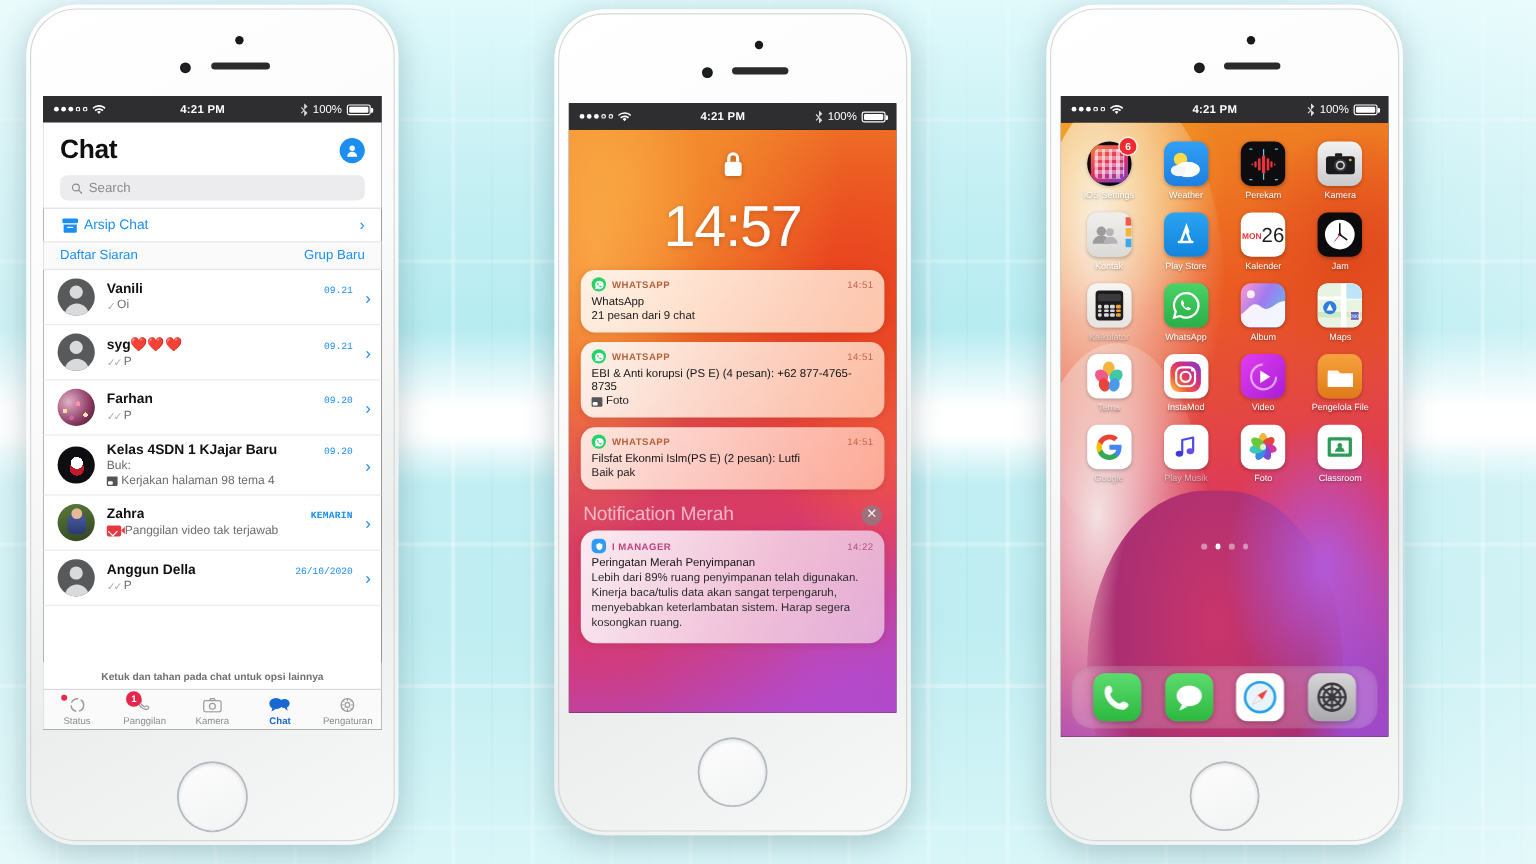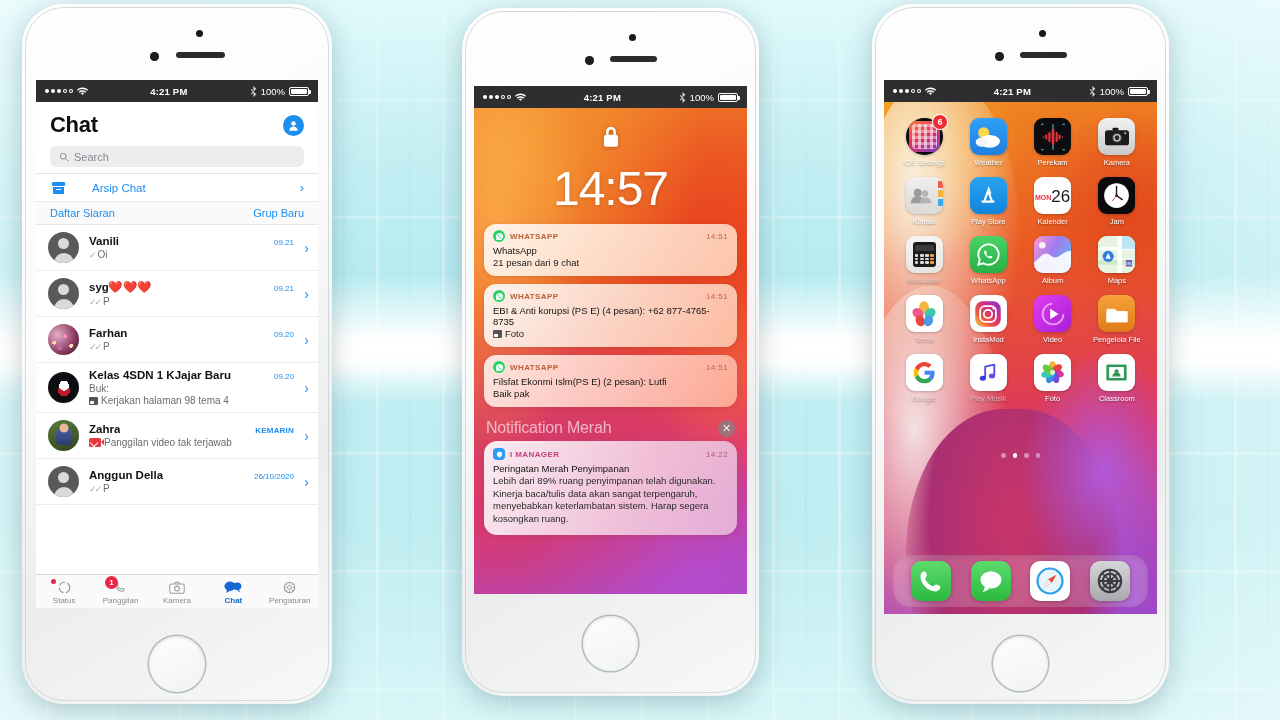--- a/index.html
+++ b/index.html
@@ -113,21 +113,21 @@
   .wa-avatar-btn svg{ width:13px;height:13px;}
   .wa-search{
     margin-top:8px; height:21px; background:#ececef; border-radius:6px;
     display:flex; align-items:center; gap:5px; padding:0 9px;
     color:#8a8a8f; font-size:11px;
   }
   .wa-search svg{ width:10px;height:10px;flex:none; }
 
   .wa-sep{ height:1px; background:#e2e2e5; }
   .wa-arsip{
-    display:flex; align-items:center; gap:27px; padding:6px 14px 6px 16px;
+    display:flex; align-items:center; gap:5px; padding:6px 14px 6px 16px;
     color:#1c8ef0; font-size:11.5px; position:relative;
   }
   .wa-arsip .chev{ margin-left:auto; }
   .arch-ico{ width:13px;height:12px;position:relative;flex:none;}
   .arch-ico .lid{position:absolute;top:0;left:0;right:0;height:4px;background:#1c8ef0;border-radius:1px;}
   .arch-ico .bod{position:absolute;top:5px;left:1px;right:1px;bottom:0;background:#1c8ef0;border-radius:0 0 1px 1px;}
   .arch-ico .bod::after{content:"";position:absolute;left:3px;right:3px;top:2px;height:1.4px;background:#fff;}
 
   .wa-bcast{
     display:flex; align-items:center; justify-content:space-between;
@@ -157,21 +157,21 @@
                 radial-gradient(circle at 50% 62%,#c21a28 0 6px,transparent 6px);}
   .av.img-girl{ background:linear-gradient(160deg,#5a7b3a,#2f4520);}
   .av.img-girl::after{content:"";position:absolute;left:50%;top:52%;transform:translate(-50%,-50%);
      width:16px;height:18px;border-radius:8px 8px 4px 4px;background:linear-gradient(#4b5fa8,#2c3a6d);}
   .av.img-girl::before{content:"";position:absolute;left:50%;top:26%;transform:translate(-50%,-50%);
      width:9px;height:9px;border-radius:50%;background:#e8b89a;z-index:2;}
 
   .c-main{ flex:1; min-width:0; }
   .c-top{ display:flex; align-items:baseline; gap:6px;}
   .c-name{ font-size:11.5px; font-weight:bold; color:#111; white-space:nowrap; overflow:hidden; text-overflow:ellipsis;}
-  .c-time{ margin-left:auto; font-size:8px; color:#1c8ef0; white-space:nowrap; flex:none; padding-right:14px;}
+  .c-time{ margin-left:auto; font-size:8px; color:#1c8ef0; white-space:nowrap; flex:none; padding-right:14px;font-family:Liberation Mono, monospace;}
   .c-time.kemarin{ font-weight:bold; letter-spacing:.2px; }
   .c-sub{ display:flex; align-items:center; gap:3px; font-size:10px; color:#6b6b70; margin-top:2px;}
   .c-sub2{ display:flex; align-items:center; gap:3px; font-size:10px; color:#6b6b70; margin-top:1px;}
   .tick{ color:#a9abb0; font-size:9px; letter-spacing:-2px; flex:none;}
   .photo-ico{ width:9px;height:8px;background:#555;border-radius:1px;position:relative;flex:none;}
   .photo-ico::after{content:"";position:absolute;left:1px;bottom:1px;width:4px;height:3px;background:#fff;border-radius:1px;}
   .vc-ico{ width:12px;height:9px;background:#e8383f;border-radius:1.5px;position:relative;flex:none;}
   .vc-ico::after{content:"";position:absolute;right:-3px;top:1px;border:3.5px solid transparent;border-right-color:#e8383f;}
   .vc-ico::before{content:"";position:absolute;left:2px;top:1.5px;width:5px;height:5px;border-left:1.5px solid #fff;border-bottom:1.5px solid #fff;transform:rotate(-45deg);}
   .chev{ color:#1c8ef0; font-size:13px; flex:none; }
@@ -522,20 +522,21 @@
             <div class="c-sub">
               <span class="tick">✓✓</span>
               <span>P</span>
             </div>
           </div>
           <span class="row-chev">›</span>
         </div>
 
       </div>
 
+      <div class="wa-hint">Ketuk dan tahan pada chat untuk opsi lainnya</div>
 
       <div class="wa-tabs">
         <div class="tab">
           <div class="ico">
             <svg viewBox="0 0 20 20" width="15" height="15">
                 <circle cx="10" cy="10" r="7" fill="none" stroke="#9a9b9f" stroke-width="1.6" stroke-dasharray="9 3"></circle>
               </svg>
             <span class="dot-badge"></span>
           </div>
           <span class="lbl">Status</span>

